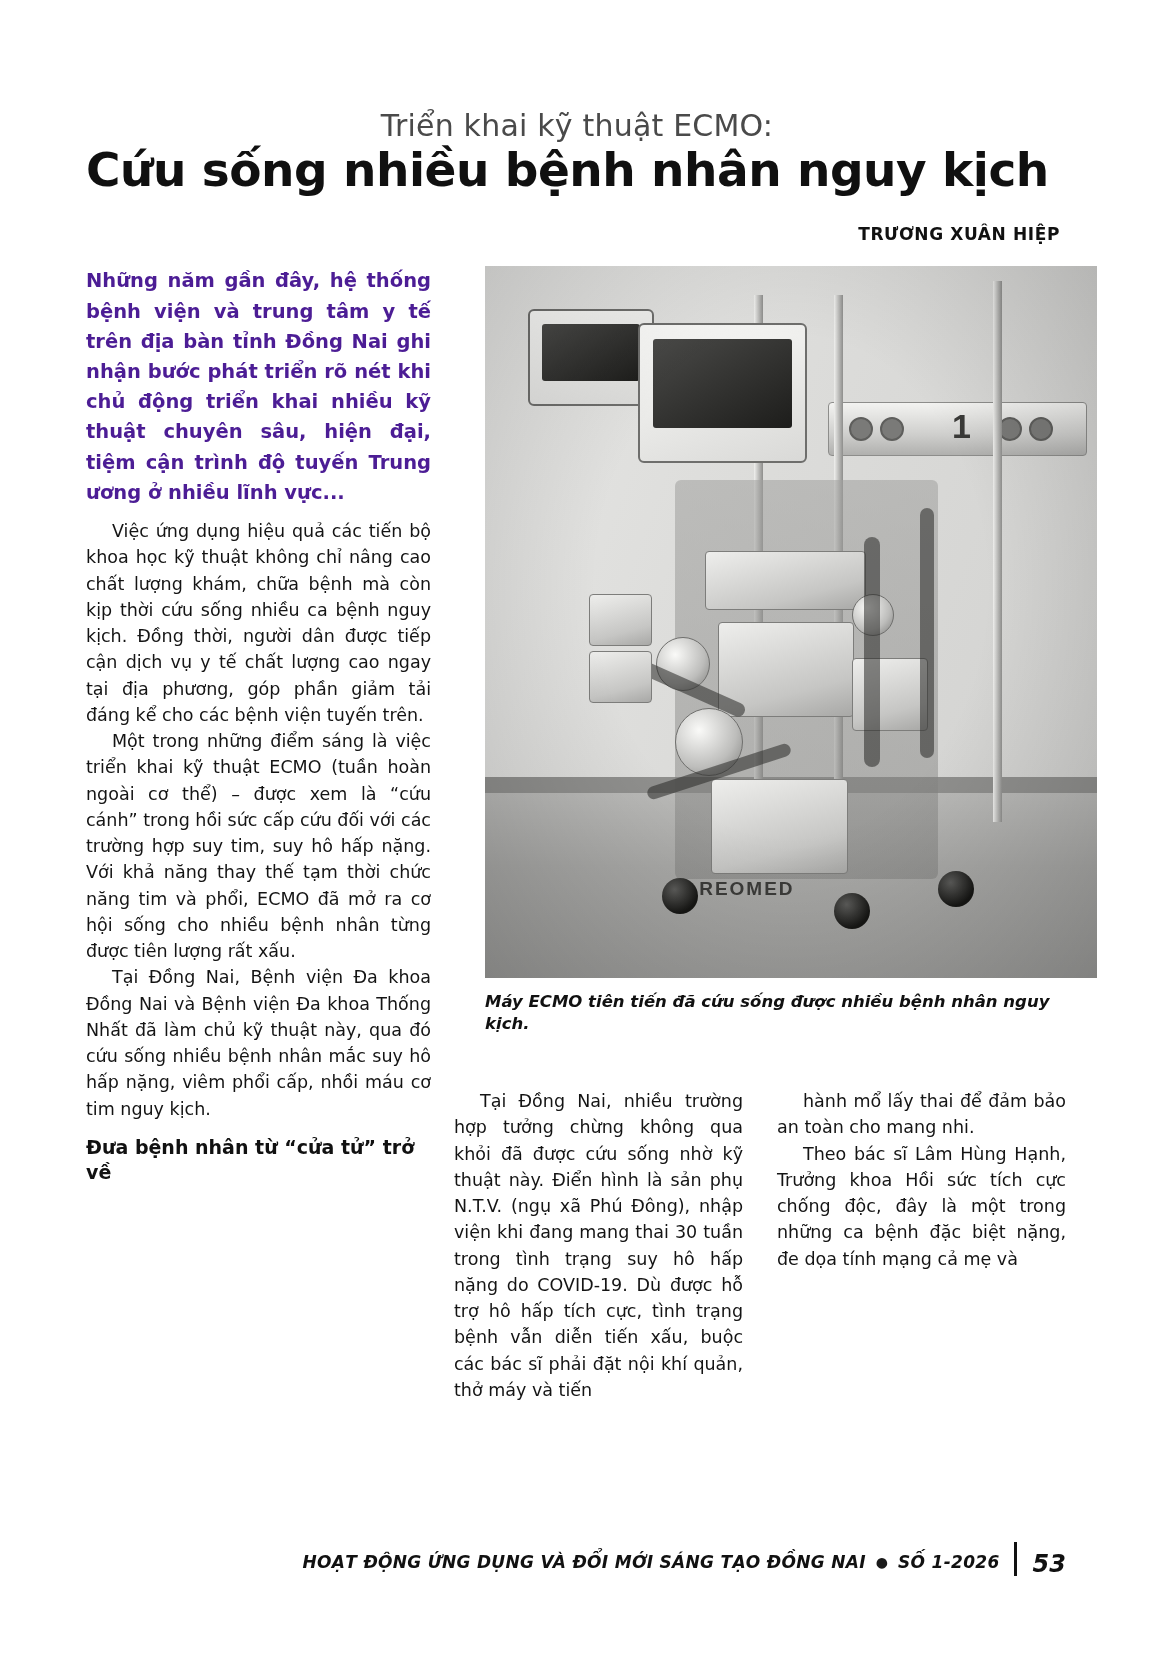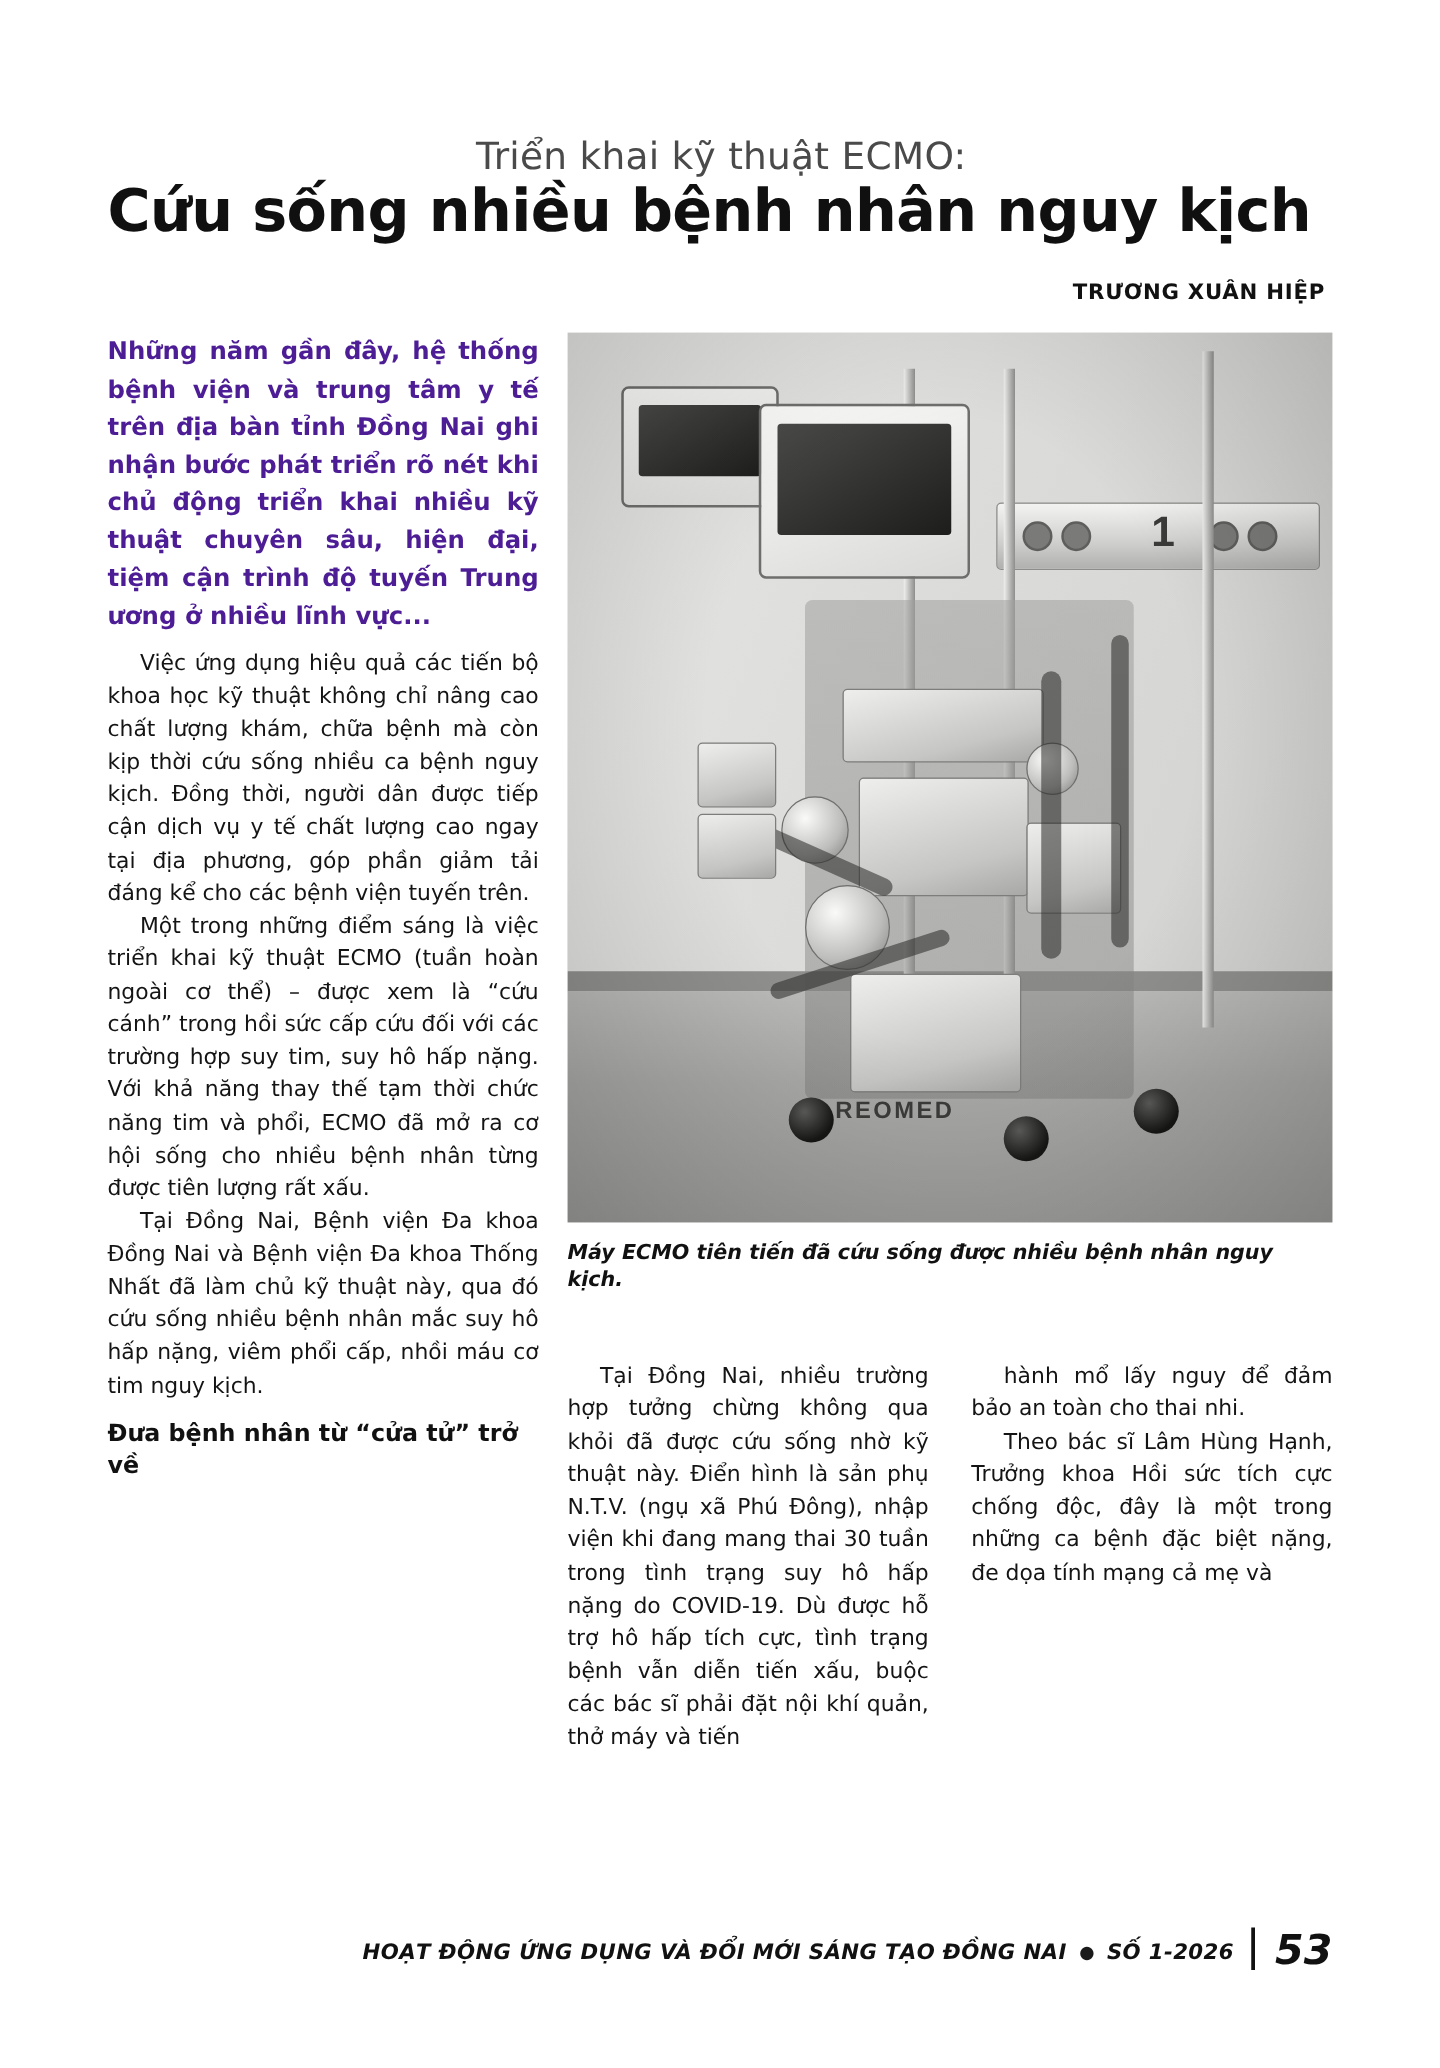--- a/index.html
+++ b/index.html
@@ -94,20 +94,21 @@
     font-size: 19px;
     font-weight: 700;
     line-height: 1.35;
     margin: 13px 0 6px 0;
     color: #111;
   }
 
   
   .photo-wrap {
     width: 612px;
+    margin-left: 31px;
   }
   .photo {
     width: 612px;
     height: 712px;
     position: relative;
     overflow: hidden;
     background: linear-gradient(170deg,#e8e8e6 0%, #dededc 30%, #cfcfcd 60%, #bdbdbb 100%);
   }
   .photo .wall {
     position: absolute; left:0; top:0; width:100%; height:74%;
@@ -230,21 +231,21 @@
     font-size: 14px;
     padding-bottom: 6px;
   }
   .footer-rule {
     width: 3px;
     height: 34px;
     background: #111;
     margin: 0 6px 0 4px;
   }
   .page-num {
-    font-size: 33px;
+    font-size: 24px;
     font-weight: 700;
     line-height: 1;
     color: #111;
   }
 </style>
 </head>
 <body>
 
 <div class="page">
 
@@ -320,21 +321,21 @@
       </div>
     </div>
   </div>
 
   <div class="lower">
     <div class="lcol"></div>
     <div class="mcol">
       <p class="body">Tại Đồng Nai, nhiều trường hợp tưởng chừng không qua khỏi đã được cứu sống nhờ kỹ thuật này. Điển hình là sản phụ N.T.V. (ngụ xã Phú Đông), nhập viện khi đang mang thai 30 tuần trong tình trạng suy hô hấp nặng do COVID-19. Dù được hỗ trợ hô hấp tích cực, tình trạng bệnh vẫn diễn tiến xấu, buộc các bác sĩ phải đặt nội khí quản, thở máy và tiến</p>
     </div>
     <div class="rcol">
-      <p class="body">hành mổ lấy nguy để đảm bảo an toàn cho thai nhi.</p>
+      <p class="body">hành mổ lấy thai để đảm bảo an toàn cho mang nhi.</p>
       <p class="body">Theo bác sĩ Lâm Hùng Hạnh, Trưởng khoa Hồi sức tích cực chống độc, đây là một trong những ca bệnh đặc biệt nặng, đe dọa tính mạng cả mẹ và</p>
     </div>
   </div>
 
   <div class="footer">
     <div class="footer-text">HOẠT ĐỘNG ỨNG DỤNG VÀ ĐỔI MỚI SÁNG TẠO ĐỒNG NAI</div>
     <div class="footer-dot">●</div>
     <div class="footer-text">SỐ 1-2026</div>
     <div class="footer-rule"></div>
     <div class="page-num">53</div>

